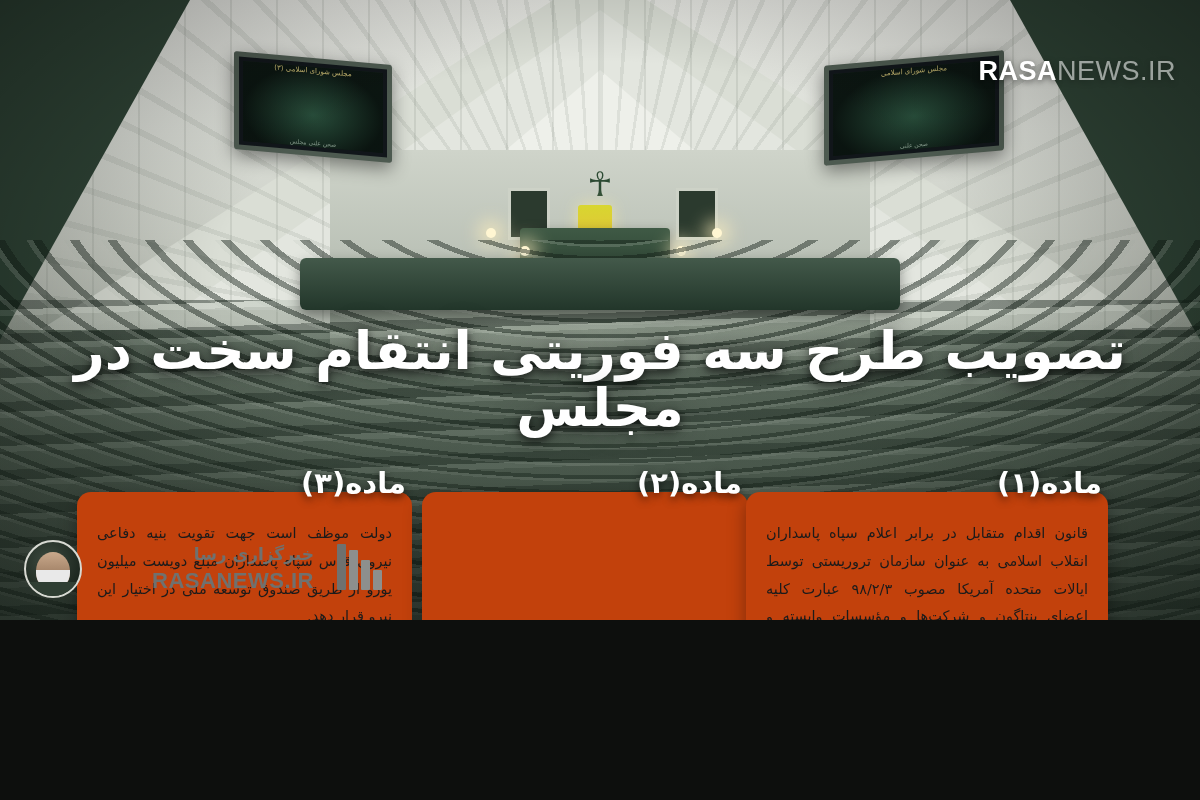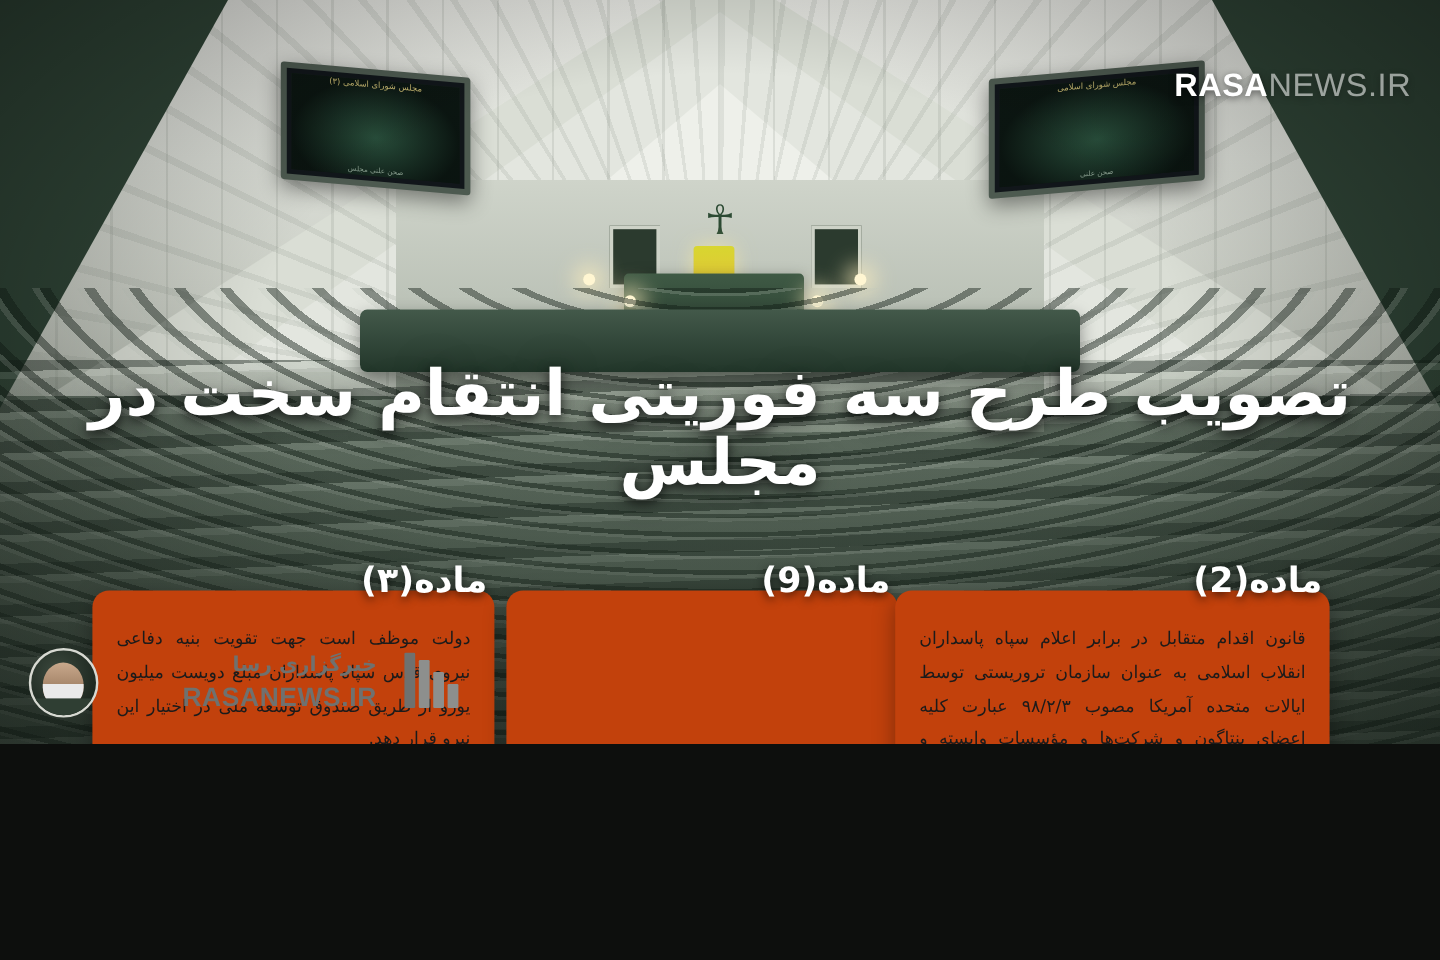--- a/index.html
+++ b/index.html
@@ -156,21 +156,21 @@
   .watermark{
     position:absolute;right:24px;top:56px;
     font-family:"Liberation Sans",sans-serif;
     font-size:27px;font-weight:700;letter-spacing:.5px;color:#ffffff;
     text-shadow:0 2px 6px rgba(0,0,0,.55);direction:ltr;
   }
   .watermark .wm-dim{color:#ffffff;opacity:.55;font-weight:400;}
 
   
   .headline{
-    position:absolute;left:0;right:0;top:300px;
+    position:absolute;left:0;right:0;top:322px;
     text-align:center;direction:rtl;
     font-family:"DejaVu Sans","Liberation Sans",sans-serif;
     font-weight:700;font-size:53px;line-height:1.08;color:#ffffff;
     letter-spacing:-1px;
     text-shadow:0 3px 10px rgba(0,0,0,.75), 0 0 30px rgba(0,0,0,.4);
     padding:0 14px;
   }
 
   
   .cards{position:absolute;left:0;top:440px;width:1200px;height:330px;}
@@ -288,25 +288,25 @@
   <div class="headline">تصویب طرح سه فوریتی انتقام سخت در مجلس</div>
 
   <div class="cards">
 
     <div class="card" id="card1">
       <div class="card-title">ماده(۳)</div>
       <div class="body">دولت موظف است جهت تقویت بنیه دفاعی نیروی قدس سپاه پاسداران مبلغ دویست میلیون یورو از طریق صندوق توسعه ملی در اختیار این نیرو قرار دهد.</div>
     </div>
 
     <div class="card" id="card2">
-      <div class="card-title">ماده(9)</div>
+      <div class="card-title">ماده(۲)</div>
     </div>
 
     <div class="card" id="card3">
-      <div class="card-title">ماده(2)</div>
+      <div class="card-title">ماده(۱)</div>
       <div class="body">قانون اقدام متقابل در برابر اعلام سپاه پاسداران انقلاب اسلامی به عنوان سازمان تروریستی توسط ایالات متحده آمریکا مصوب ۹۸/۲/۳ عبارت کلیه اعضای پنتاگون و شرکت‌ها و مؤسسات وابسته و فرماندهان و آمران شهادت سردار سپهبد شهید حاج قاسم سلیمانی، قبل از عبارت «فرماندهی مرکزی آمریکا(سنتکام)،نیروها و سازمان‌ها و یا نهادهای تحت اختیار این فرماندهی اضافه می‌شود.</div>
     </div>
 
   </div>
 
   <div class="footer">
     <div class="badge">
       <div class="face"></div>
       <div class="beard"></div>
       <div class="scarf"></div>

